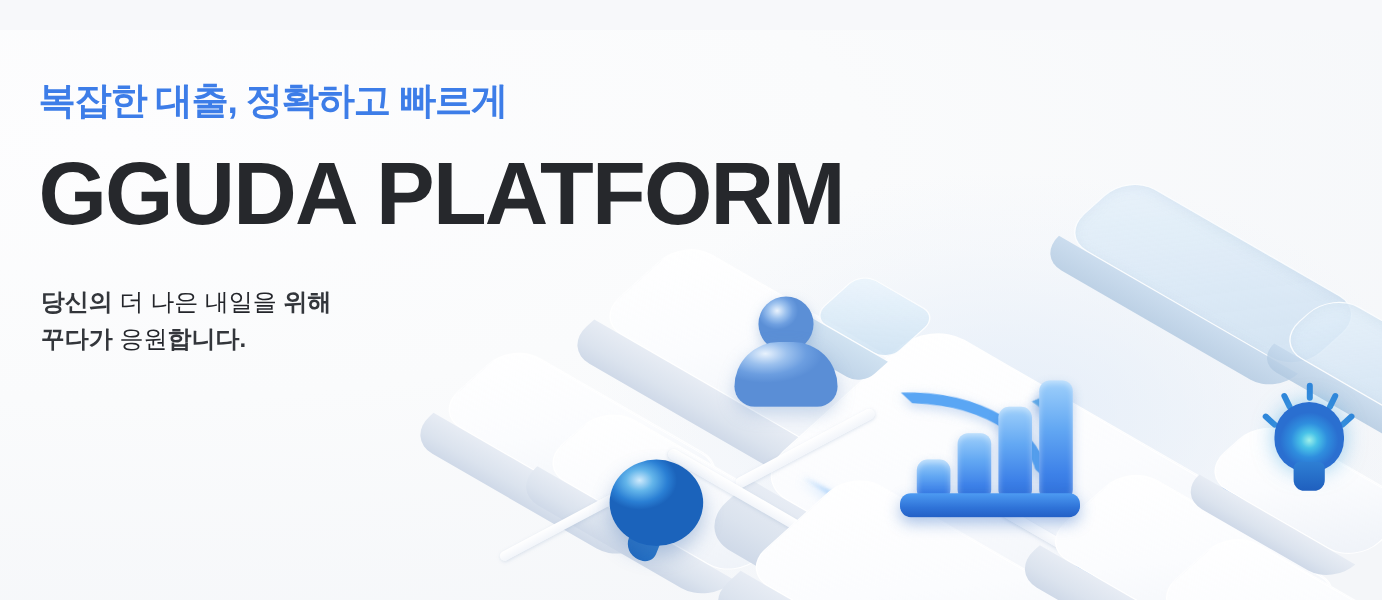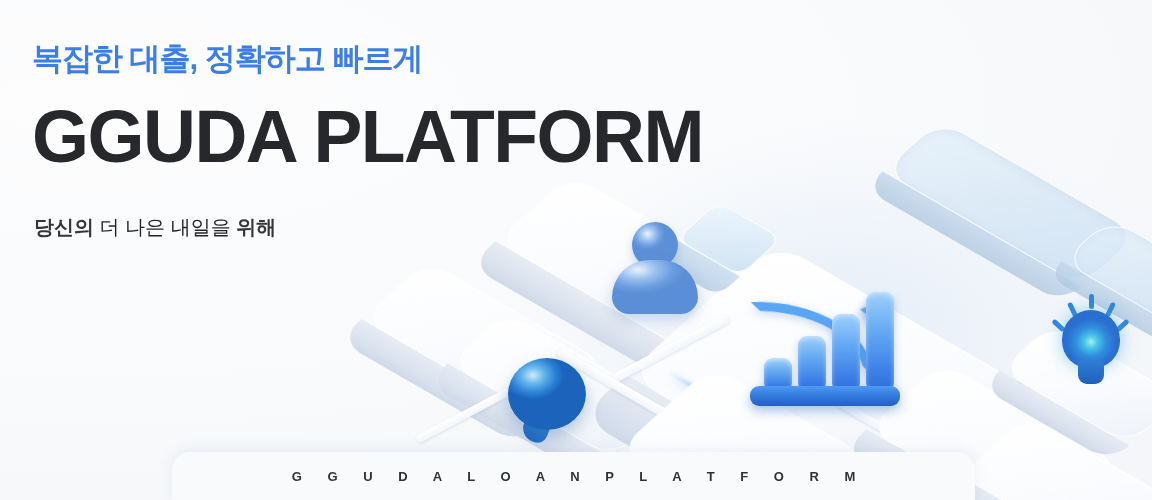--- a/index.html
+++ b/index.html
@@ -9,20 +9,21 @@
     background:#f7f8fa;
     position:relative;
   }
 
   
   #banner{
     position:absolute; inset:0;
     background:
       radial-gradient(120% 100% at 8% 20%, #fdfdfe 0%, #fafbfc 45%, #f4f6f9 100%);
     overflow:hidden;
+    margin-top:25px;
   }
 
   
   .wash{
     position:absolute; right:-40px; top:90px;
     width:780px; height:470px;
     background:radial-gradient(55% 55% at 55% 50%, rgba(222,234,248,.75) 0%, rgba(238,243,250,.35) 55%, rgba(247,249,251,0) 80%);
     pointer-events:none;
   }
 
@@ -310,20 +311,18 @@
       </div>
 
     </div>
   </div>
 
   <div class="copy">
     <div class="eyebrow">복잡한 대출, 정확하고 빠르게</div>
     <div class="headline">GGUDA PLATFORM</div>
     <div class="sub">
       <span class="l1"><span>당신의 </span><b>더 나은 내일을</b><span> 위해</span></span>
+      <span class="l2"><span>꾸다가 </span><b>응원</b><span>합니다.</span></span>
     </div>
   </div>
 
-  <div class="botbar">
-    <div class="txt">G G U D A   L O A N   P L A T F O R M</div>
-  </div>
 
 </div>
 
 </body></html>

